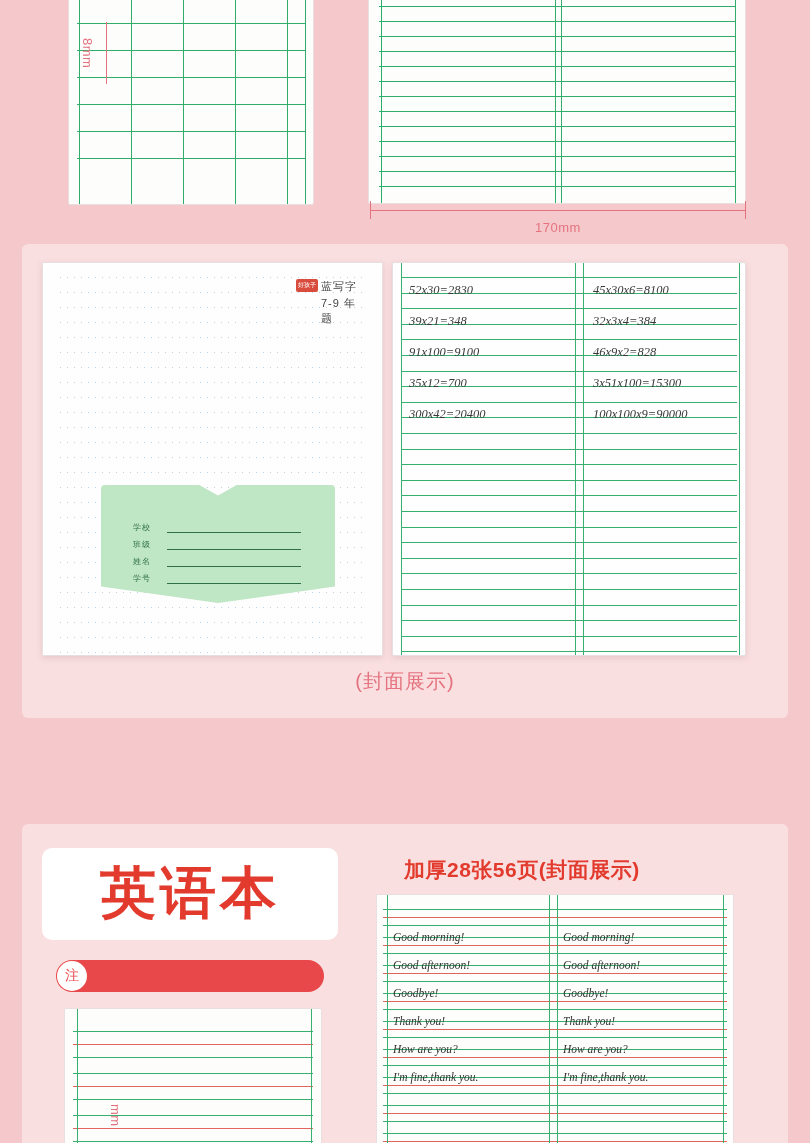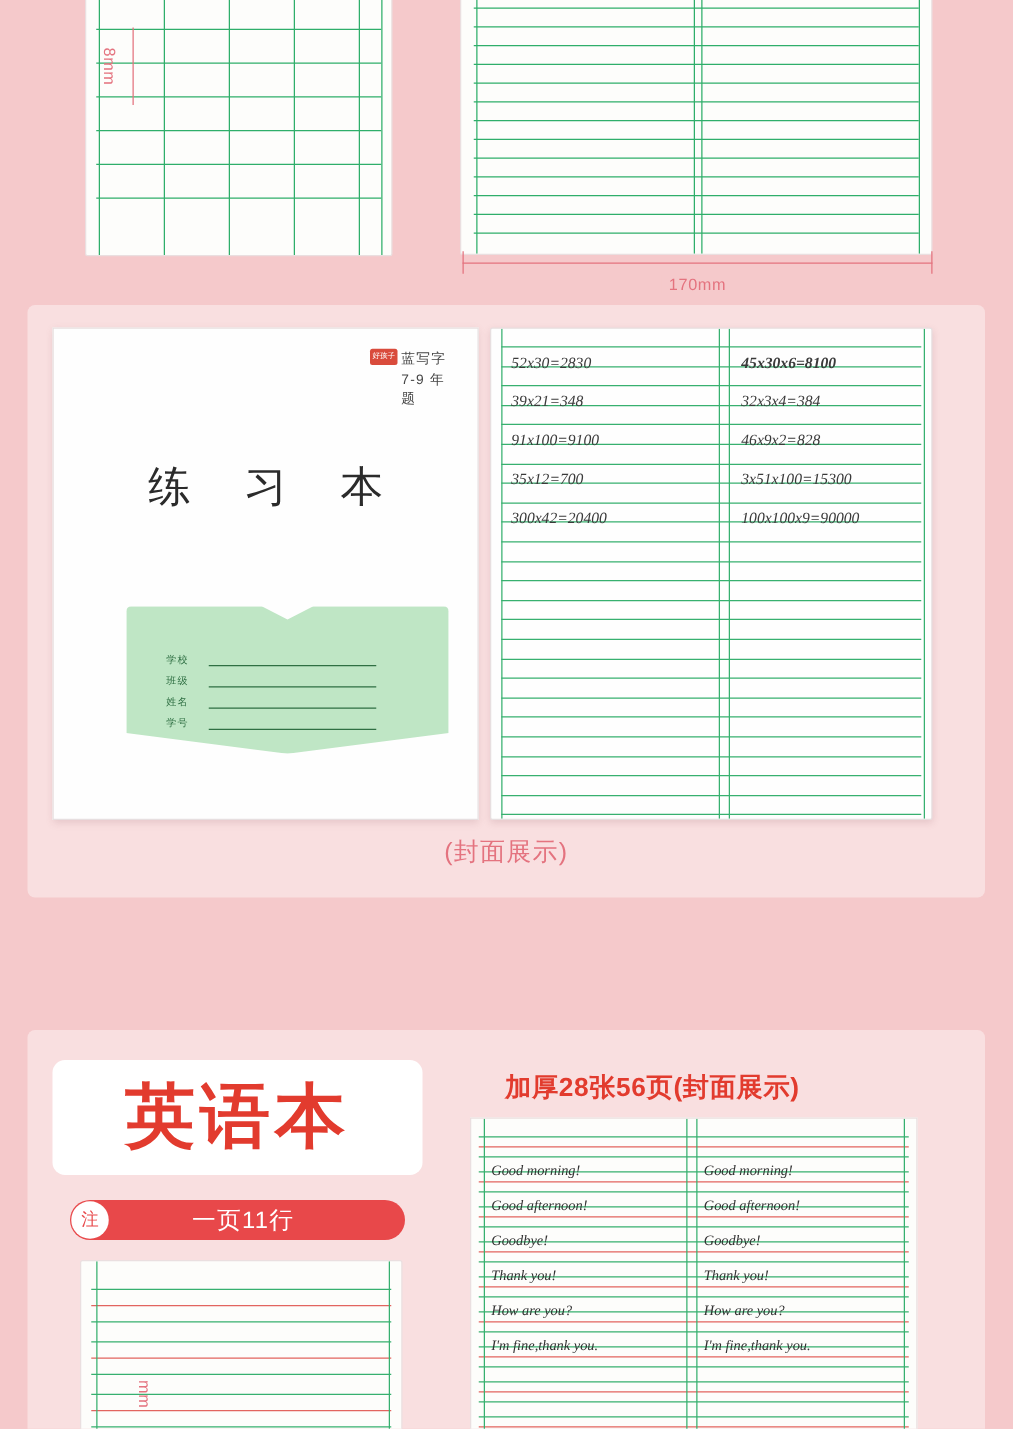--- a/index.html
+++ b/index.html
@@ -74,21 +74,21 @@
   #cover-title {
     position:absolute; left:0; right:0; top:104px; text-align:center;
     font-family:"DejaVu Serif", serif; font-size:34px; letter-spacing:16px;
     color:#2b2b2b; text-indent:16px;
   }
   #cover-subtitle {
     position:absolute; left:0; right:0; top:148px; text-align:center;
     font-family:"Liberation Serif", serif; font-size:15px; letter-spacing:3px; color:#3a3a3a;
   }
   #cover-book {
-    position:absolute; left:58px; top:222px; width:258px; height:118px;
+    position:absolute; left:58px; top:222px; width:234px; height:118px;
   }
   .book-shape {
     position:absolute; inset:0; background:#bfe6c5; border-radius:4px 4px 10px 10px;
     clip-path: polygon(0 0, 42% 0, 50% 9%, 58% 0, 100% 0, 100% 86%, 50% 100%, 0 86%);
   }
   .book-lines { position:absolute; left:32px; top:36px; width:168px; }
   .book-lines .row { position:relative; height:17px; }
   .book-lines .row .lab { position:absolute; left:0; top:1px; font-size:8px; color:#2f6f43; font-family:"DejaVu Serif",serif; letter-spacing:1px;}
   .book-lines .row .ln { position:absolute; left:34px; right:0; top:11px; height:1px; background:#2f6f43; }
 
@@ -248,21 +248,20 @@
     </div>
 
   <div class="abs" id="cover-logo">
     <div class="badge">
         <span>好孩子</span>
       </div>
     <div class="t1">蓝写字</div>
     <div class="t2">7-9 年 题</div>
   </div>
 
-  <div id="cover-title">练 习 本</div>
 
   <div id="cover-book">
     <div class="book-shape"></div>
     <div class="book-lines" id="book-lines">
         <div class="row">
           <div class="lab">学校</div>
           <div class="ln"></div>
         </div>
         <div class="row">
           <div class="lab">班级</div>
@@ -311,39 +310,38 @@
       <div class="vl" style="left: 182px;"></div>
       <div class="vl" style="left: 190px;"></div>
       <div class="vl" style="left: 346px;"></div>
     </div>
   <div id="inner-eqs">
       <div class="eq" style="left: 16px; top: 20px;">52x30=2830</div>
       <div class="eq" style="left: 16px; top: 51px;">39x21=348</div>
       <div class="eq" style="left: 16px; top: 82px;">91x100=9100</div>
       <div class="eq" style="left: 16px; top: 113px;">35x12=700</div>
       <div class="eq" style="left: 16px; top: 144px;">300x42=20400</div>
-      <div class="eq" style="left: 200px; top: 20px; font-weight: bold;">45x30x6=8100</div>
+      <div class="eq" style="left: 200px; top: 20px;">45x30x6=8100</div>
       <div class="eq" style="left: 200px; top: 51px;">32x3x4=384</div>
       <div class="eq" style="left: 200px; top: 82px;">46x9x2=828</div>
       <div class="eq" style="left: 200px; top: 113px;">3x51x100=15300</div>
       <div class="eq" style="left: 200px; top: 144px;">100x100x9=90000</div>
     </div>
 </div>
 
 <div class="abs" id="cover-caption">(封面展示)</div>
 
 <div class="abs" id="en-block"></div>
 
 <div class="abs" id="en-title-card">
   <span>英语本</span>
 </div>
 
 <div class="abs" id="en-pill">
   <div class="note-badge">注</div>
-  <div class="pill-txt">一页11行</div>
 </div>
 
 <div class="abs" id="en-pages-label">加厚28张56页(封面展示)</div>
 
 <div class="abs" id="en-sample-right">
   <div id="en-grid-right">
       <div class="hl" style="top: 14px;"></div>
       <div class="hl red" style="top: 22px;"></div>
       <div class="hl" style="top: 30px;"></div>
       <div class="hl" style="top: 42px;"></div>

